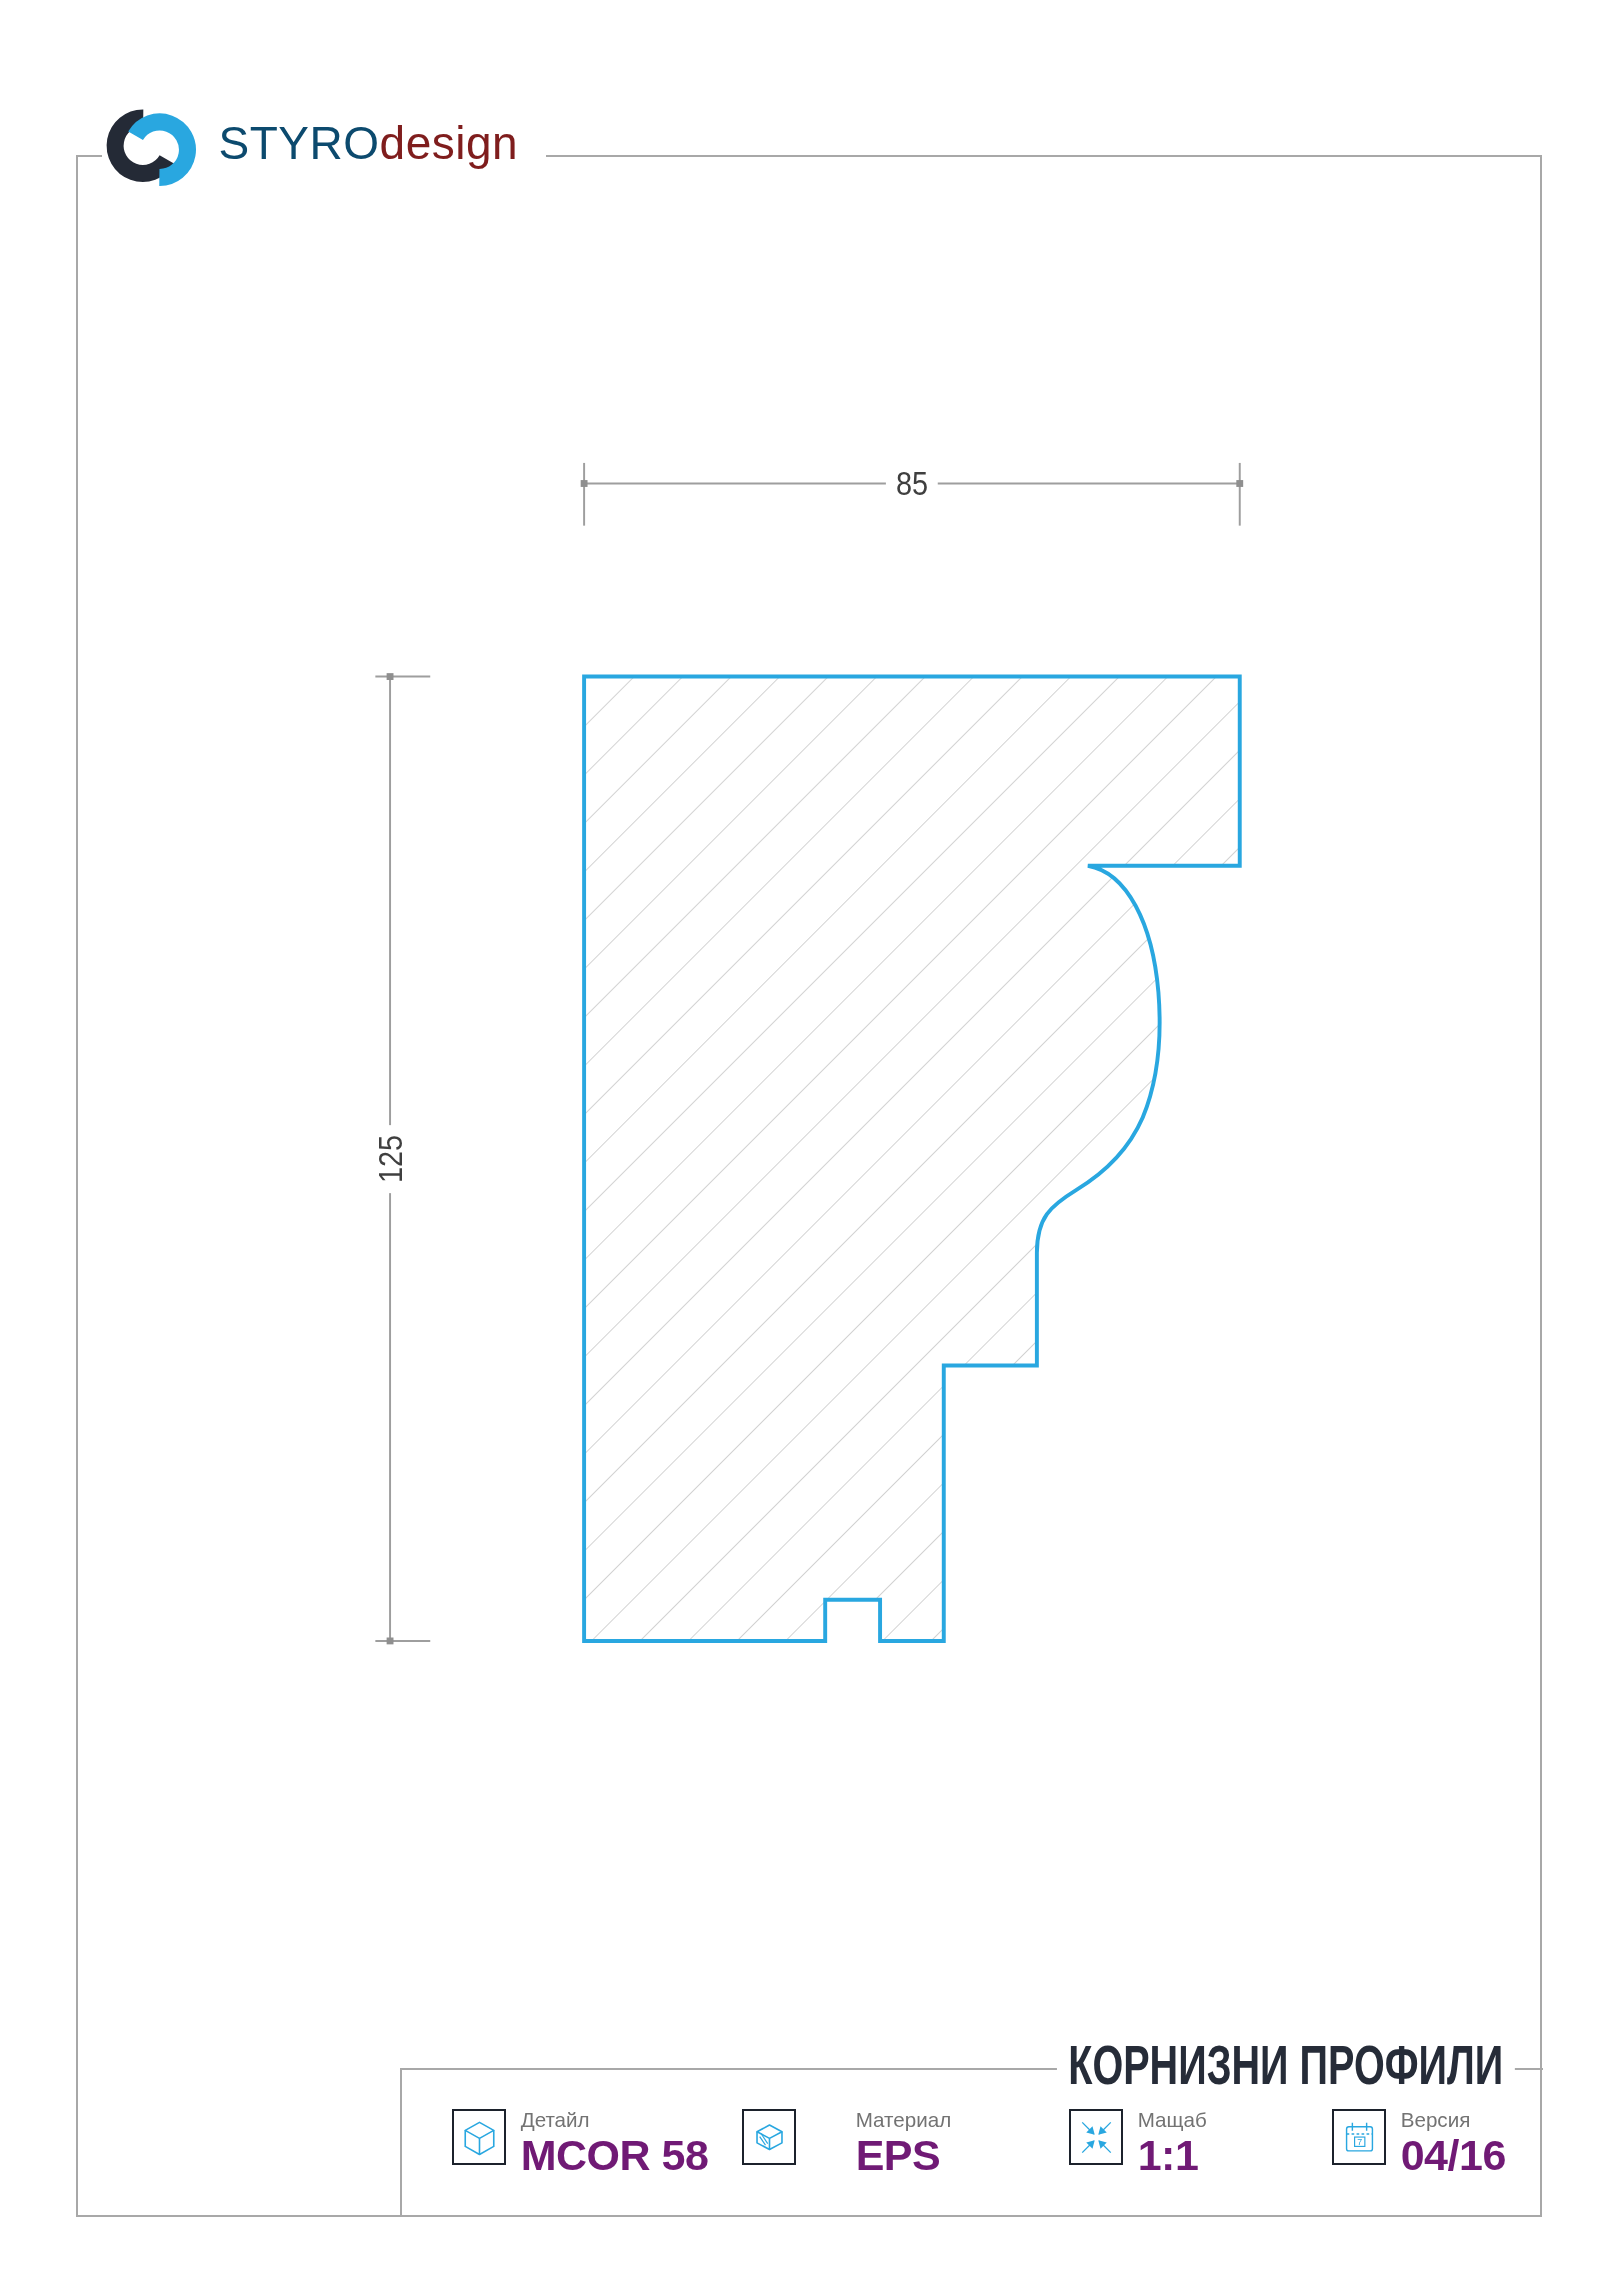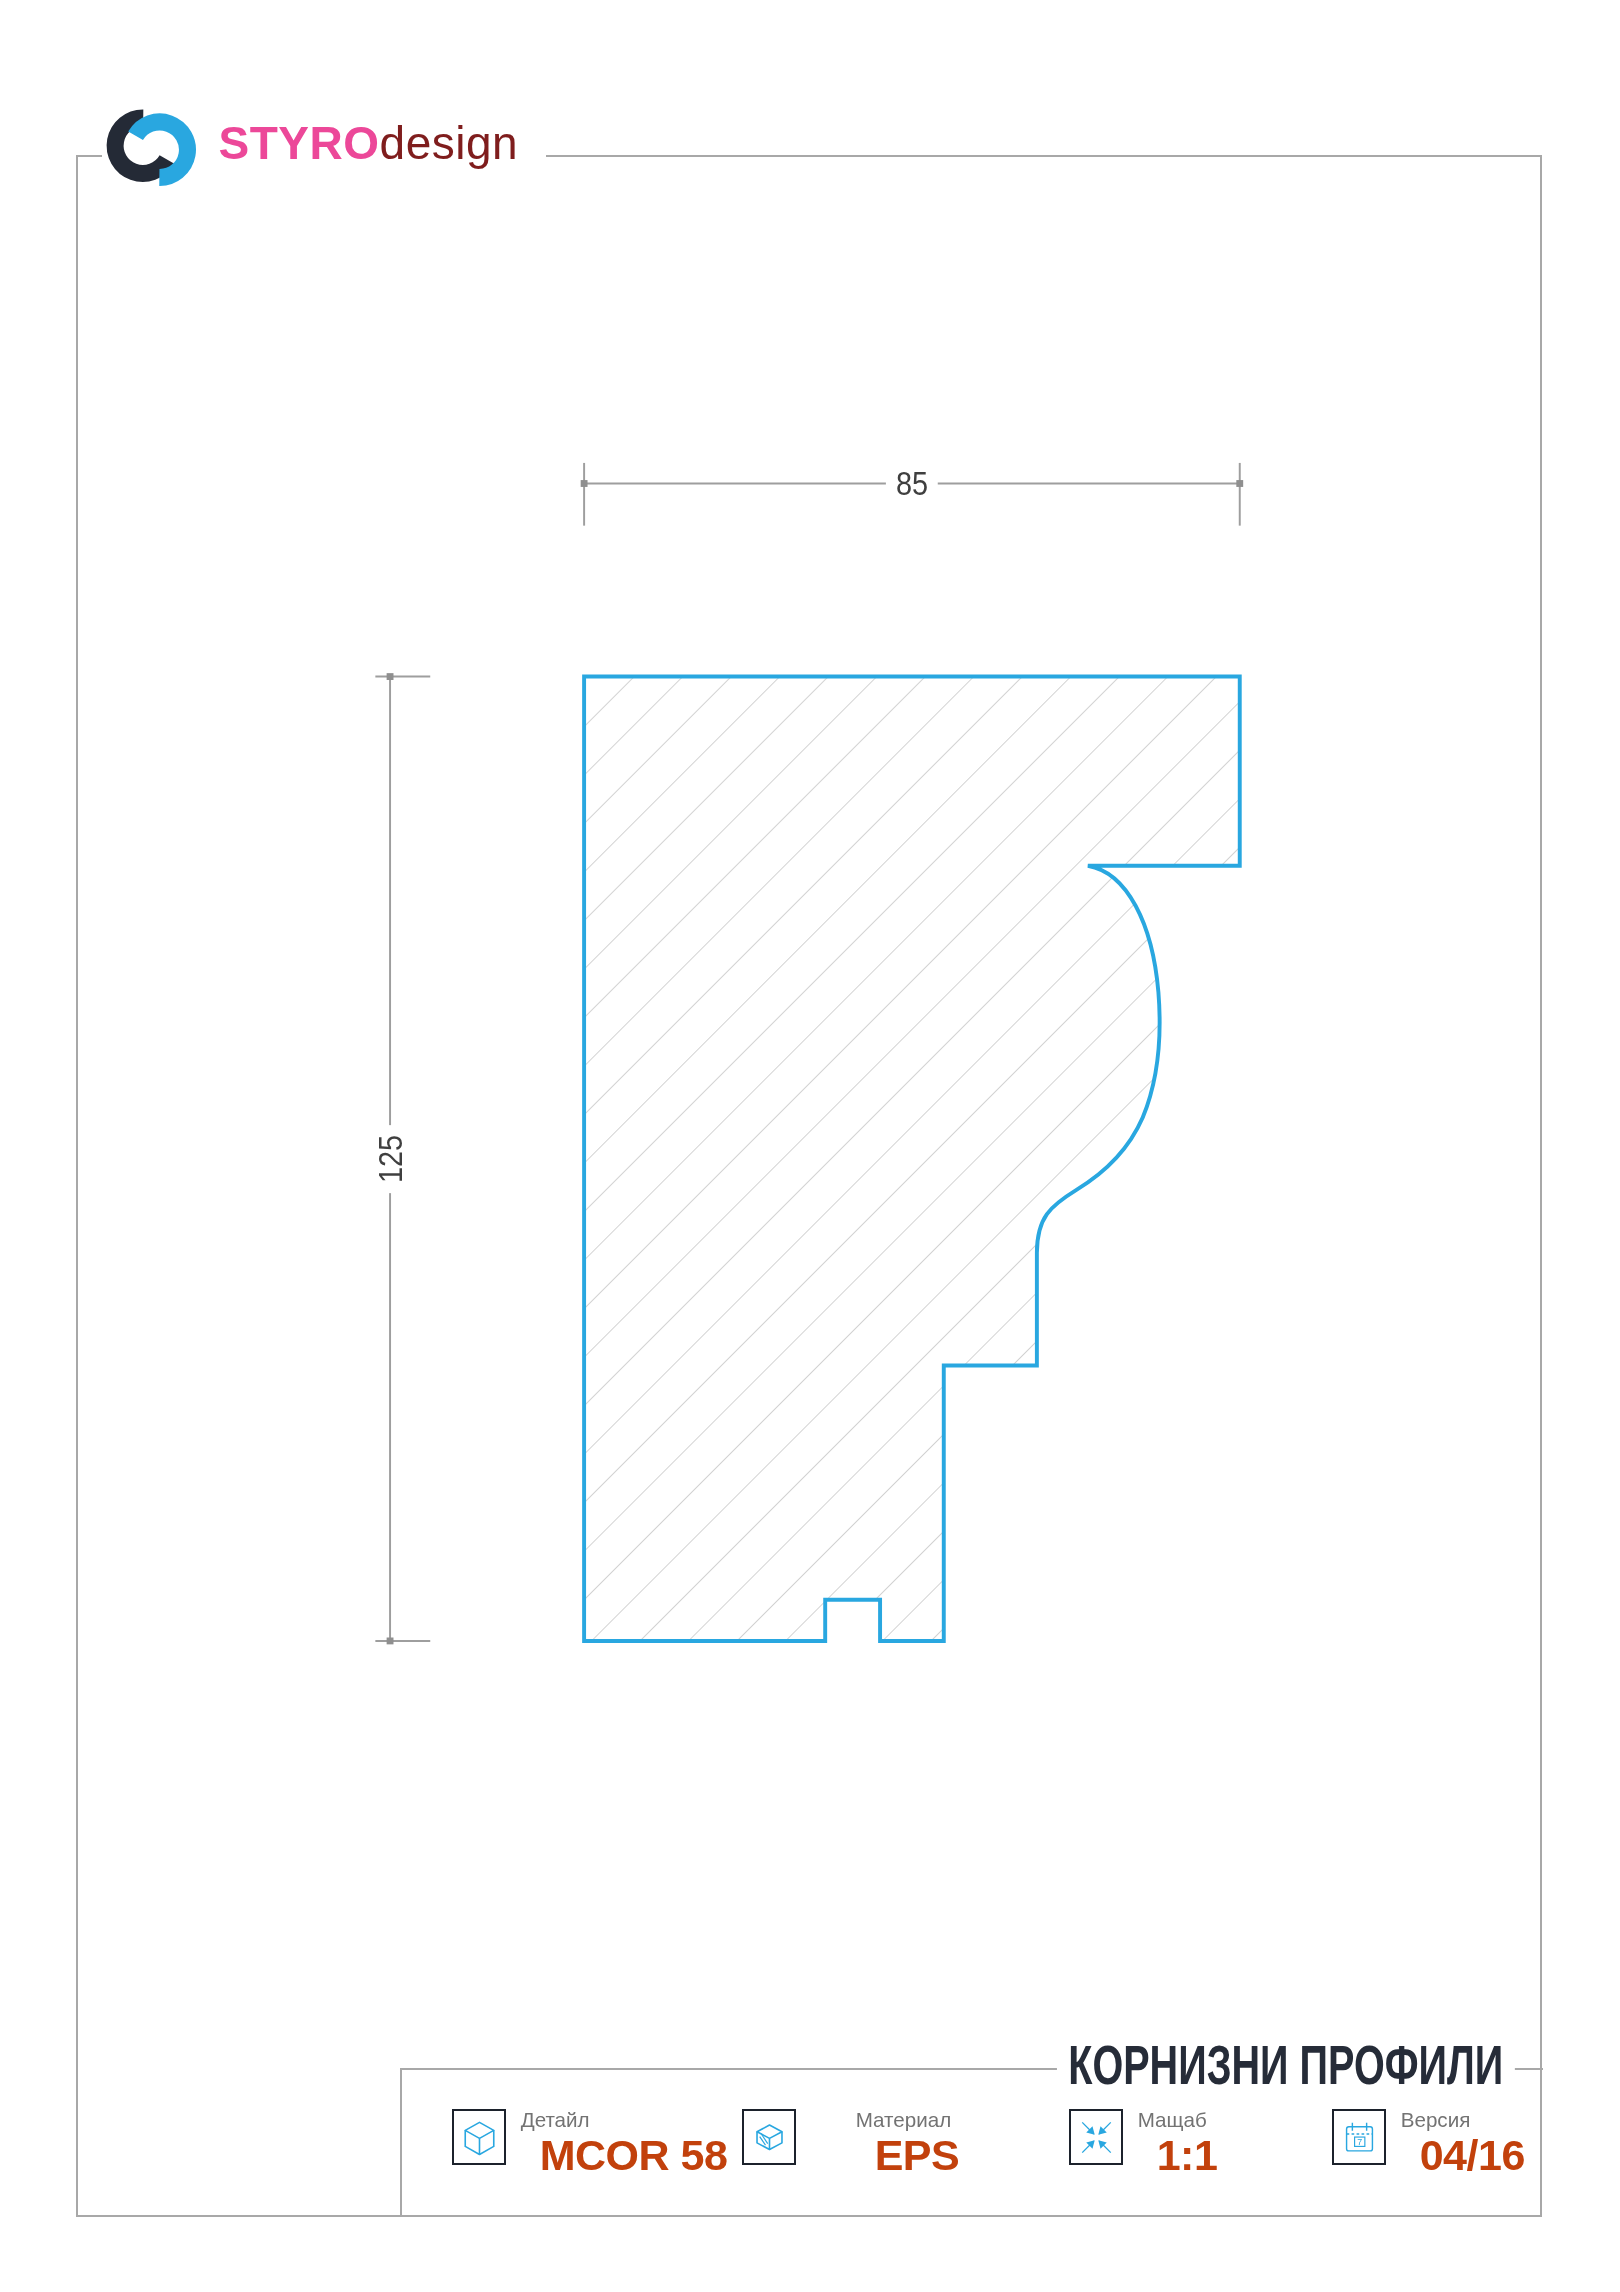--- a/index.html
+++ b/index.html
@@ -11,21 +11,21 @@
     position:absolute; left:76px; top:155px; width:1466px; height:2062px;
     border:2px solid #a8a8a8; box-sizing:border-box; z-index:0;
   }
   
   .logo {
     position:absolute; left:102px; top:94px; height:98px; z-index:3;
     display:flex; align-items:center; background:#fff; padding-right:27.4px;
   }
   .logo-mark { width:95px; height:90px; margin-right:21.6px; }
   .logo-text { font-size:46px; letter-spacing:0.5px; white-space:nowrap; }
-  .brand-bold { font-weight:bold; color:#ec4899; }
+  .brand-bold { font-weight:normal; color:#0c4a6e; }
   .brand-light { color:#7f1d1d; }
   
   svg.drawing { position:absolute; left:0; top:0; z-index:1; }
   .dim-label {
     position:absolute; background:#fff; padding:0 11.8px; z-index:2;
     font-size:34px; color:#3f3f3f; white-space:nowrap;
   }
   #dim-h { left:912px; top:483px; transform:translate(-50%,-50%) scaleX(.85); }
   #dim-v { left:390px; top:1159px; transform:translate(-50%,-50%) rotate(-90deg) scaleX(.85); }
   
@@ -40,21 +40,21 @@
     background:#fff; padding:0 15.7px; font-size:55px; font-weight:bold;
     color:#262c38; white-space:nowrap; letter-spacing:0;
   }
   .f-item { position:absolute; top:2109px; display:flex; align-items:flex-start; z-index:2; }
   .f-icon {
     width:54px; height:56px; border:2.9px solid #1c222c; box-sizing:border-box;
     display:flex; align-items:center; justify-content:center; background:#fff; flex:none;
   }
   .f-col { margin-left:14.7px; }
   .f-label { font-size:20.6px; color:#737373; line-height:1.1; }
-  .f-value { font-size:43px; font-weight:bold; color:#c2410c; line-height:1; margin-top:2px; letter-spacing:-0.5px; white-space:nowrap;margin-left:19px; }
+  .f-value { font-size:43px; font-weight:bold; color:#701a75; line-height:1; margin-top:2px; letter-spacing:-0.5px; white-space:nowrap; }
   #fi0 { left:452px; } #fi1 { left:742px;gap:45px; } #fi2 { left:1037px;padding-left:32px; } #fi3 { left:1332px; }
 </style>
 </head>
 <body>
 
 <div class="page">
 
   <div class="frame"></div>
 
   <div class="logo">

